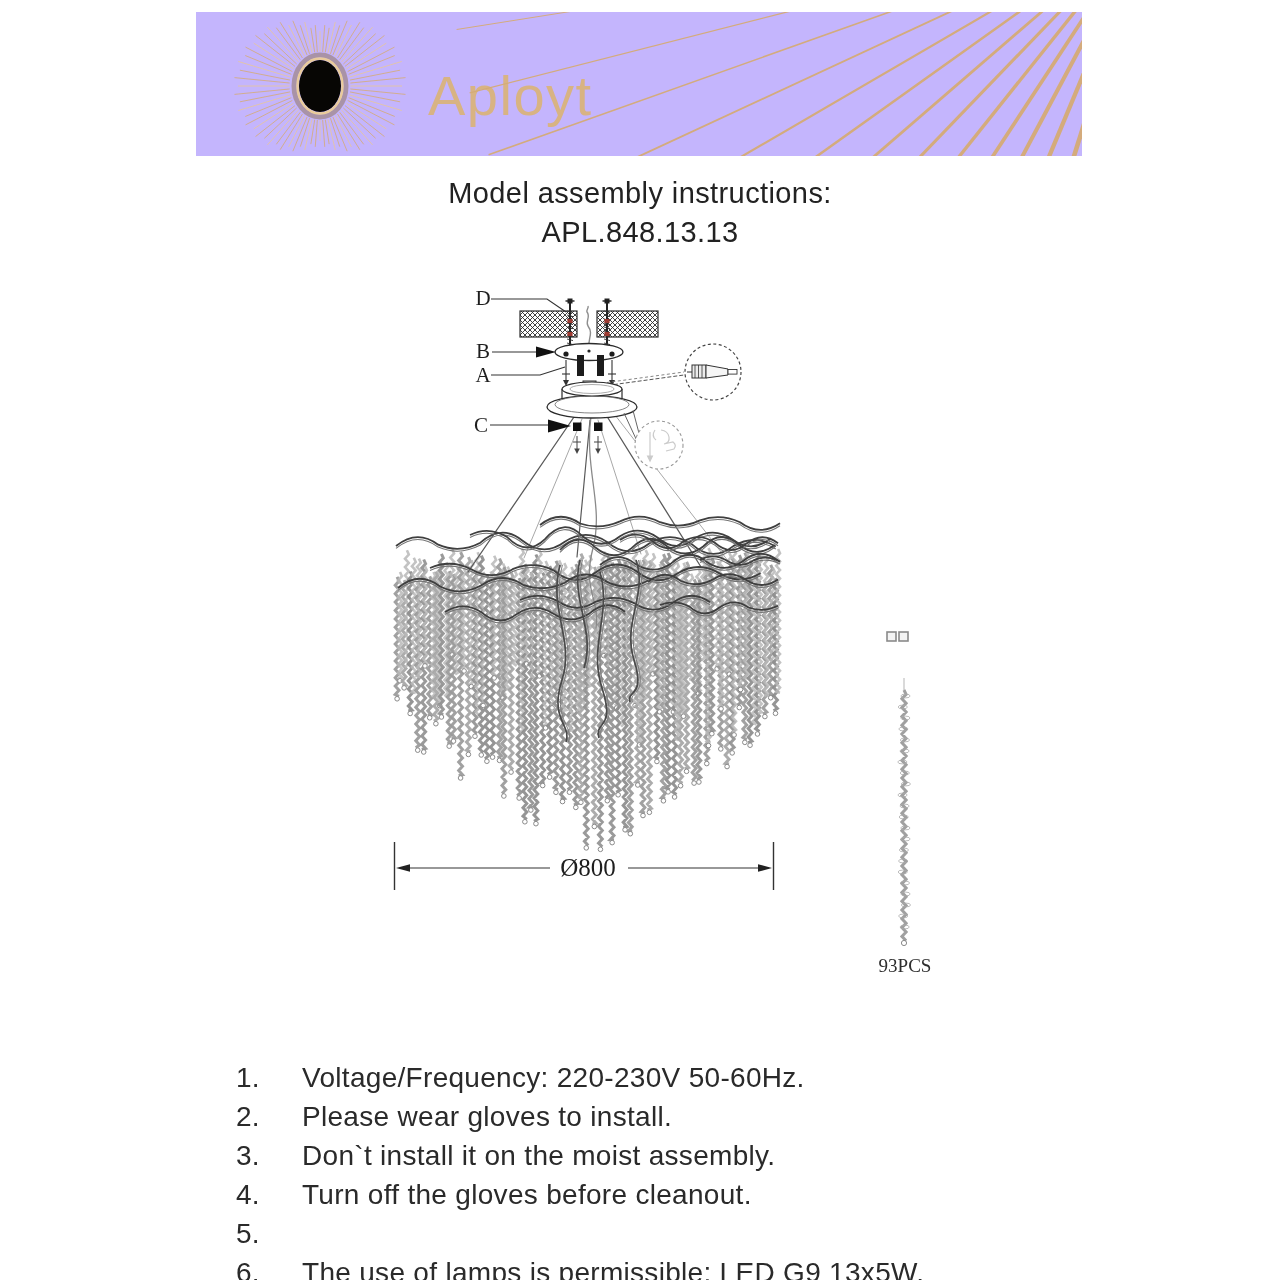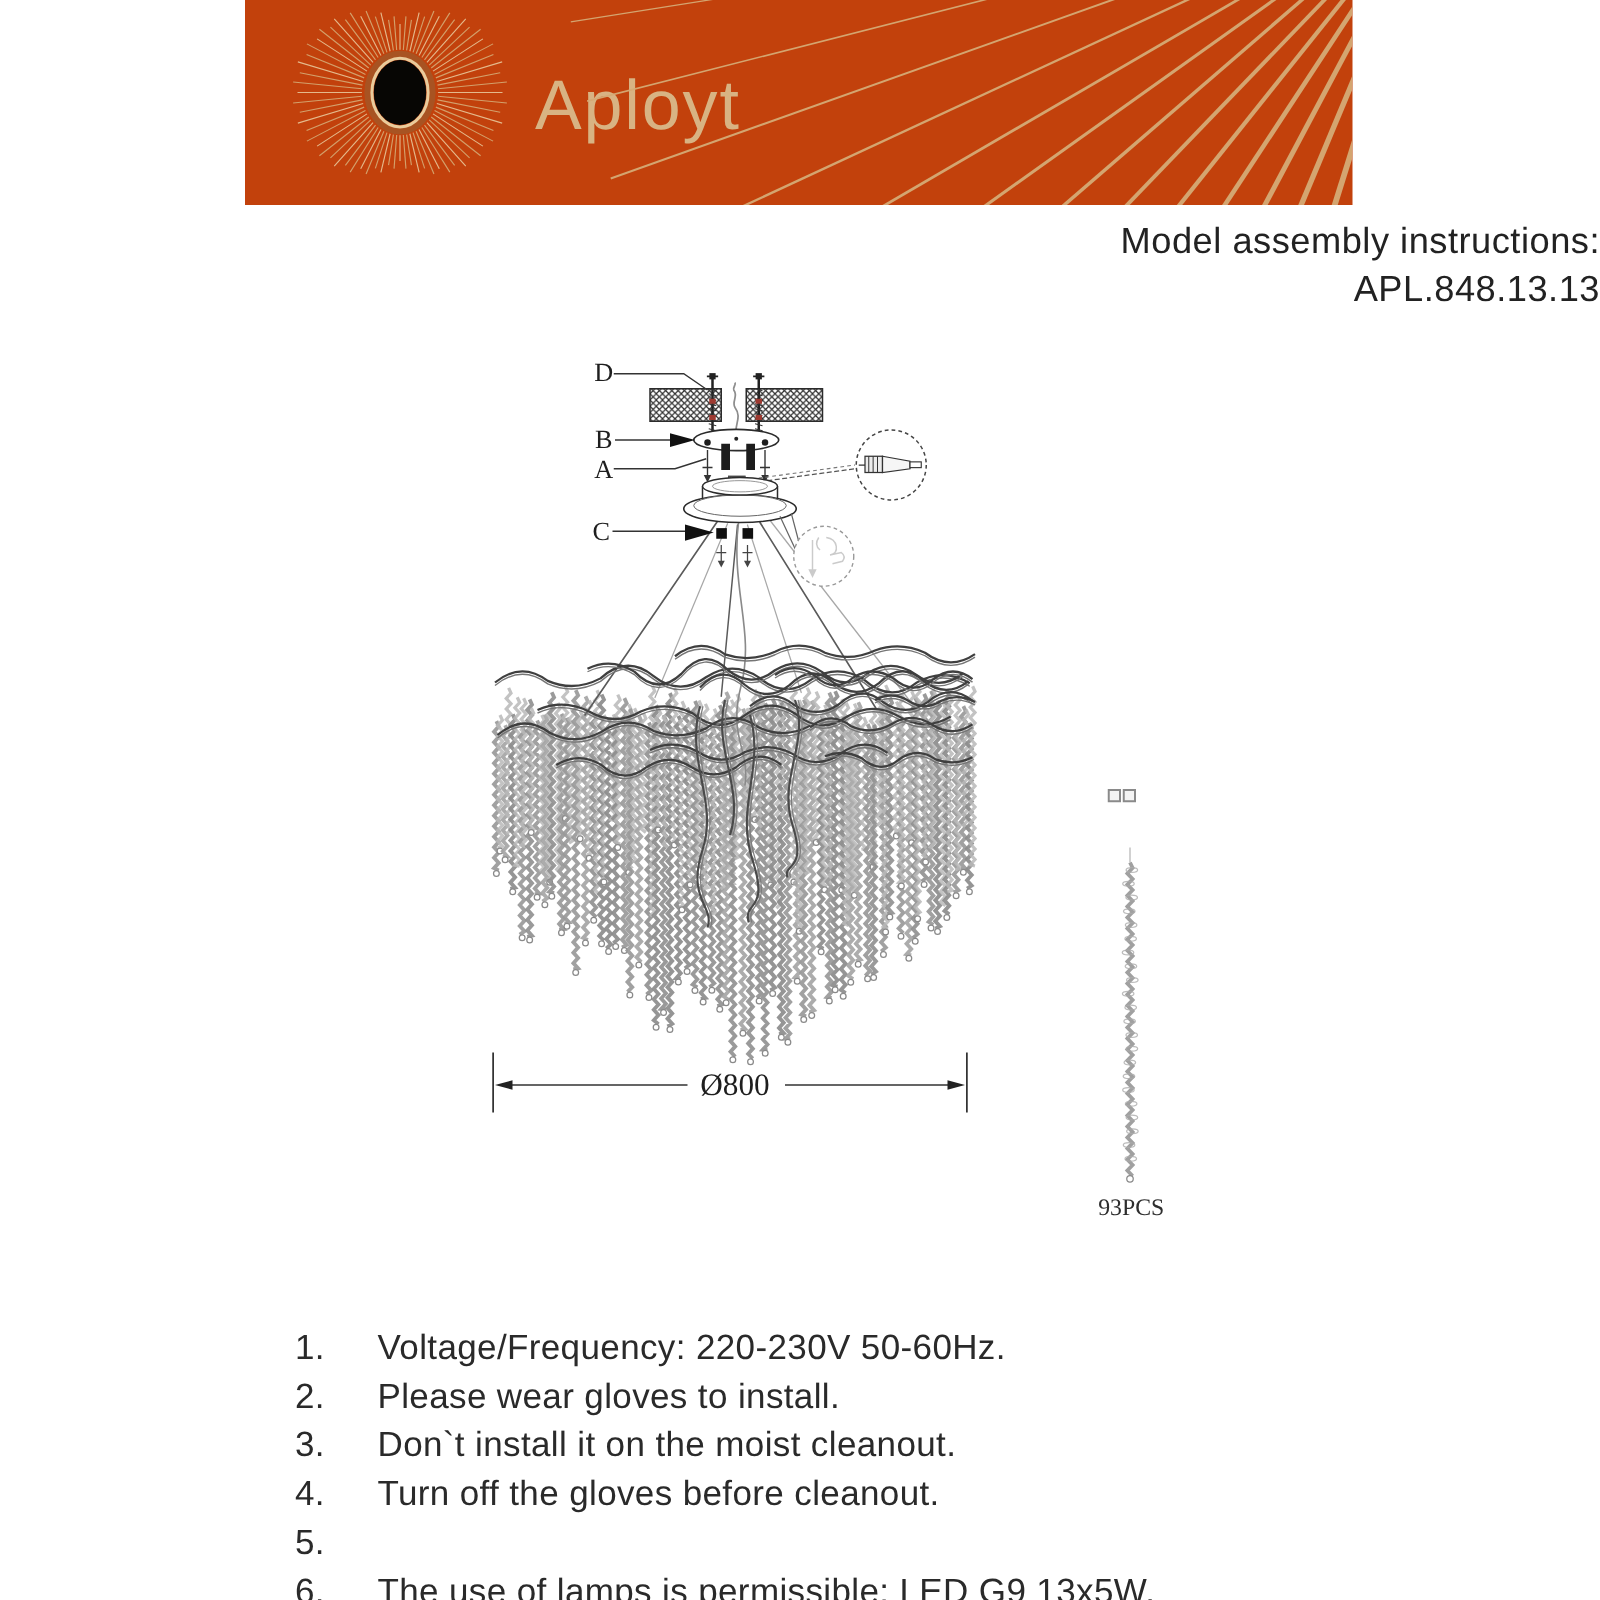--- a/index.html
+++ b/index.html
@@ -4,28 +4,28 @@
 <style>
   html,body{margin:0;padding:0;}
   body{
     width:1280px;height:1280px;position:relative;background:#ffffff;
     font-family:"Liberation Sans", sans-serif;overflow:hidden;
   }
   .page{position:absolute;inset:0;background:#fff;}
 
   
   .banner{
-    position:absolute;left:196px;top:0;width:886px;height:164px;
-    background:#c2410c;overflow:hidden;
+    position:absolute;left:196px;top:12px;width:886px;height:144px;
+    background:#c4b5fd;overflow:hidden;
   }
   .banner svg{position:absolute;left:0;top:0;}
 
   
   .title-block{
-    position:absolute;left:0;top:174px;width:1280px;text-align:right;
+    position:absolute;left:0;top:174px;width:1280px;text-align:center;
     color:#222;letter-spacing:.4px;
   }
   .title-line{font-size:29px;line-height:39px;font-weight:500;}
 
   
   .diagram{position:absolute;left:380px;top:270px;width:580px;height:750px;}
 
   
   .instructions{
     position:absolute;left:236px;top:1058px;width:1010px;
@@ -584,21 +584,21 @@
     <div class="inst-row">
       <span class="inst-num">1.</span>
       <span class="inst-text">Voltage/Frequency: 220-230V 50-60Hz.</span>
     </div>
     <div class="inst-row">
       <span class="inst-num">2.</span>
       <span class="inst-text">Please wear gloves to install.</span>
     </div>
     <div class="inst-row">
       <span class="inst-num">3.</span>
-      <span class="inst-text">Don`t install it on the moist cleanout.</span>
+      <span class="inst-text">Don`t install it on the moist assembly.</span>
     </div>
     <div class="inst-row">
       <span class="inst-num">4.</span>
       <span class="inst-text">Turn off the gloves before cleanout.</span>
     </div>
     <div class="inst-row">
       <span class="inst-num">5.</span>
     </div>
     <div class="inst-row">
       <span class="inst-num">6.</span>

